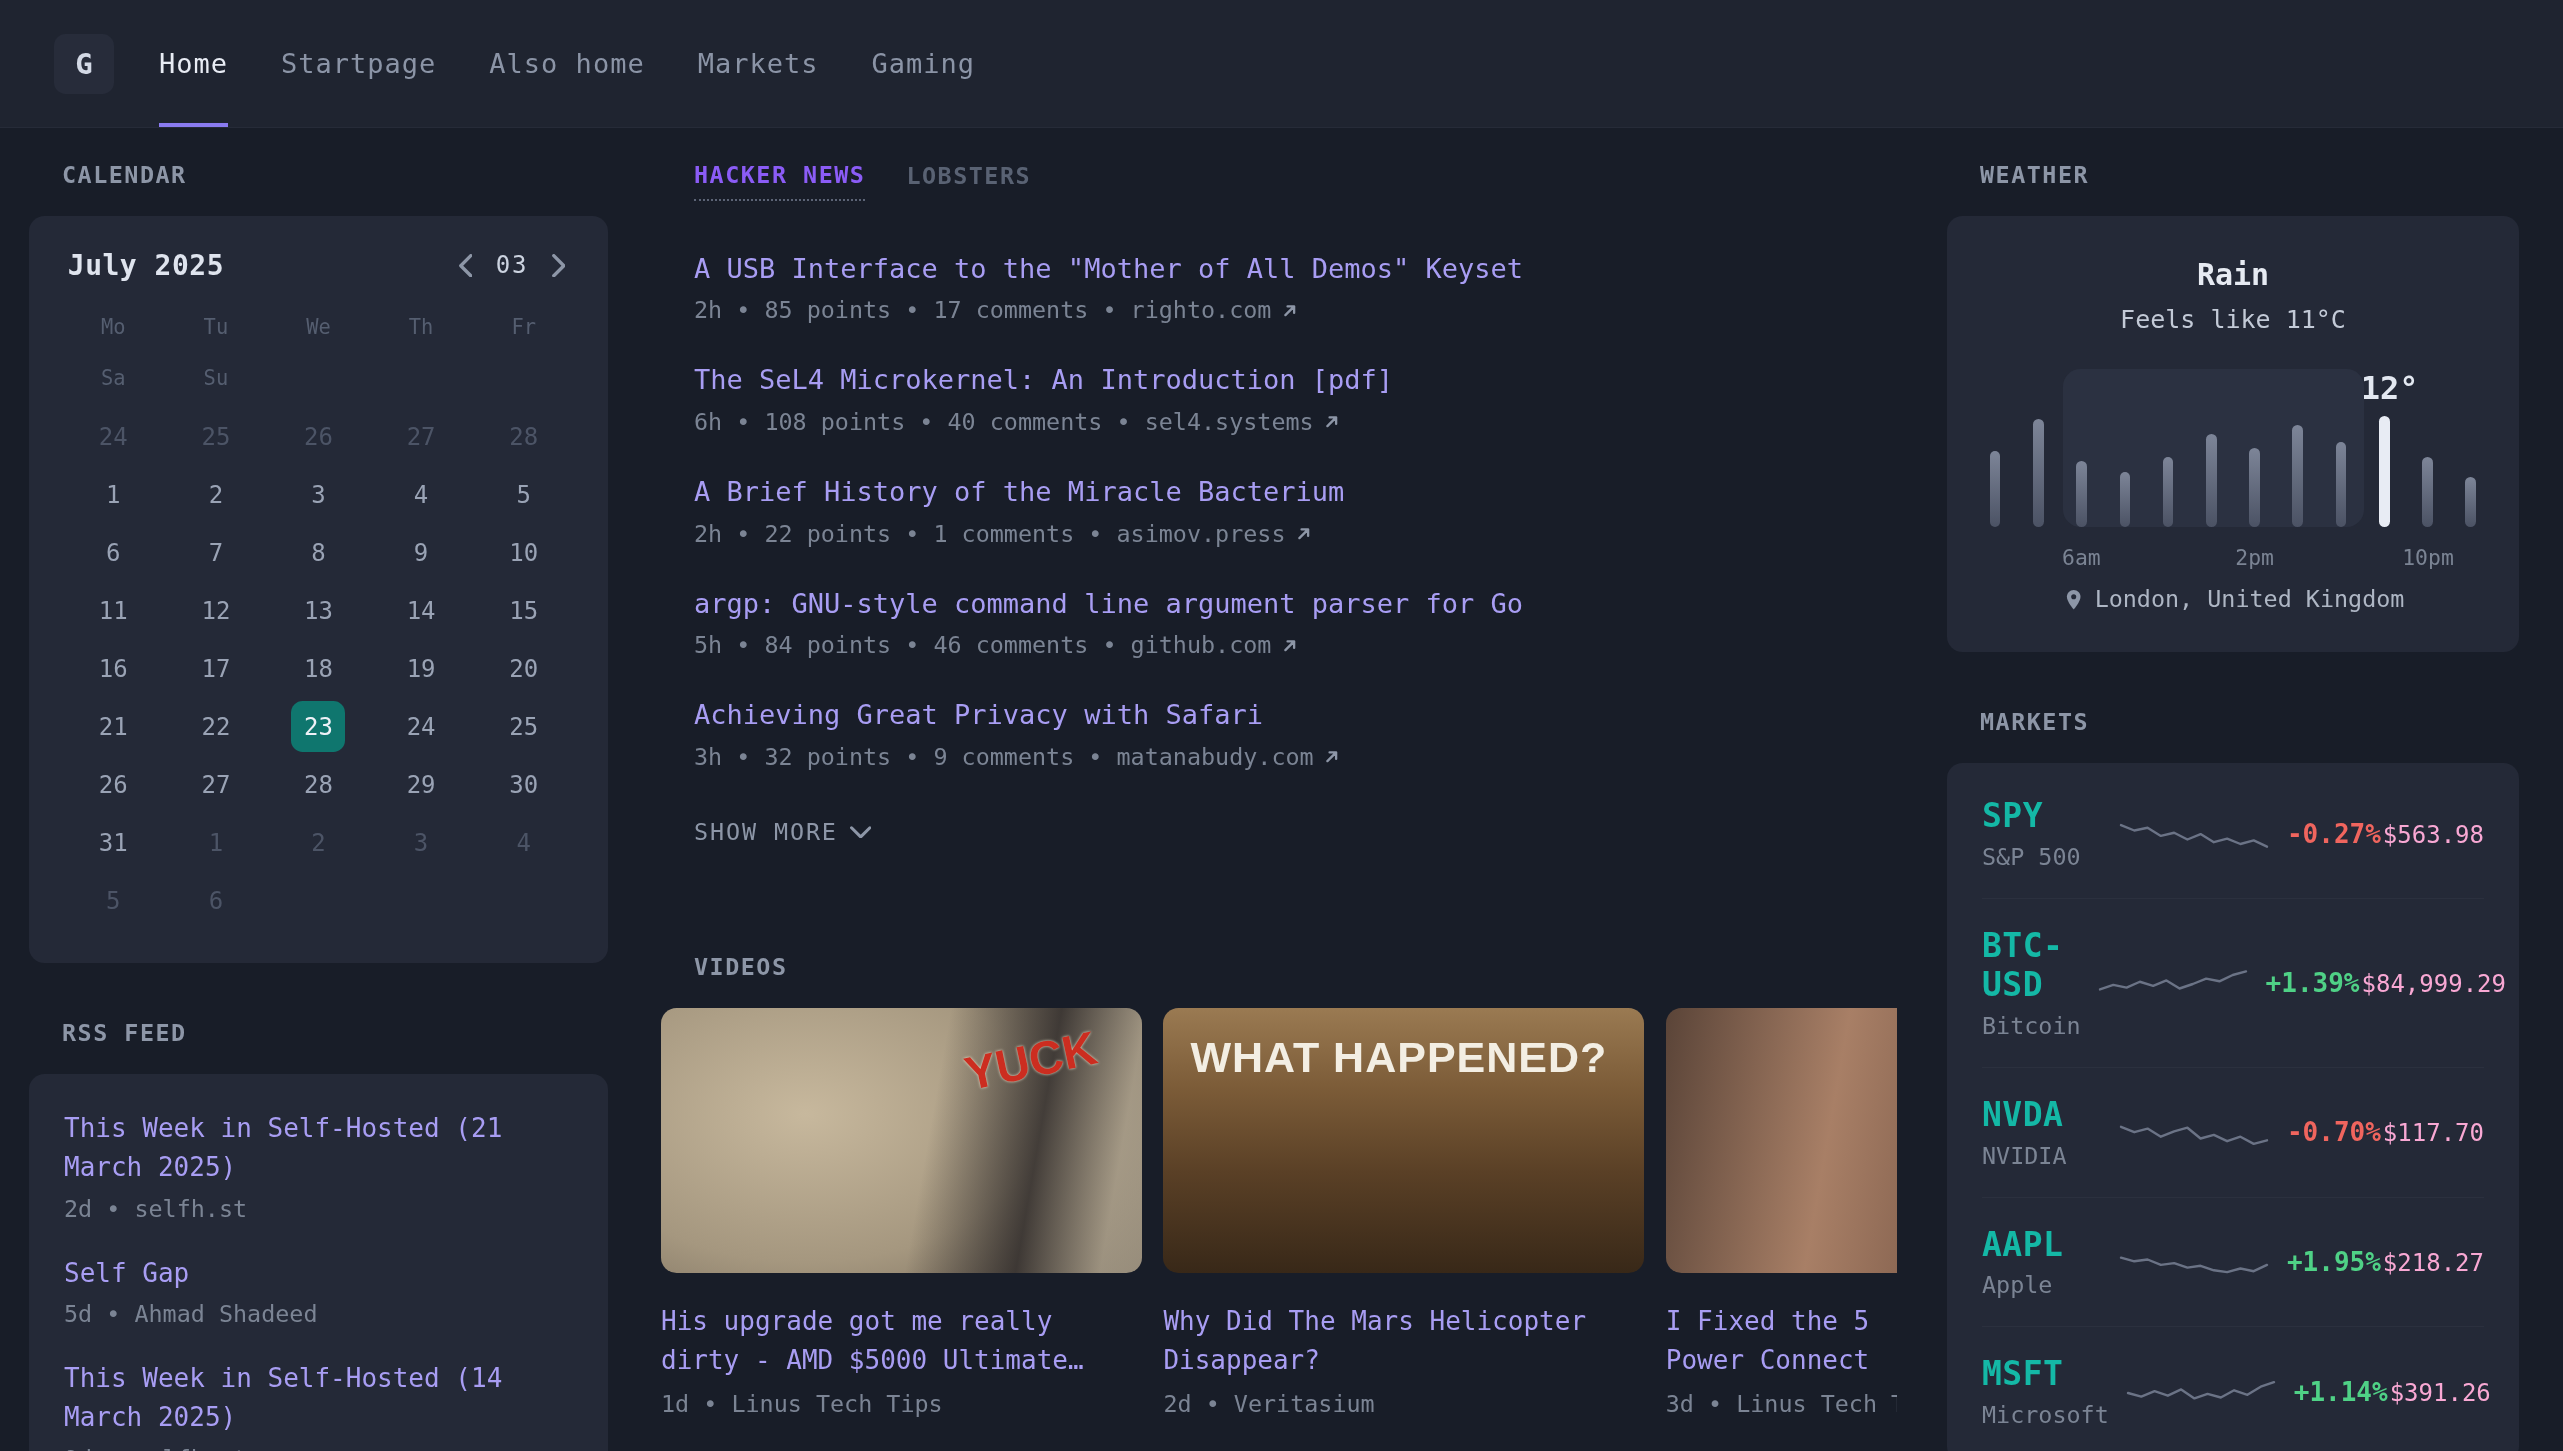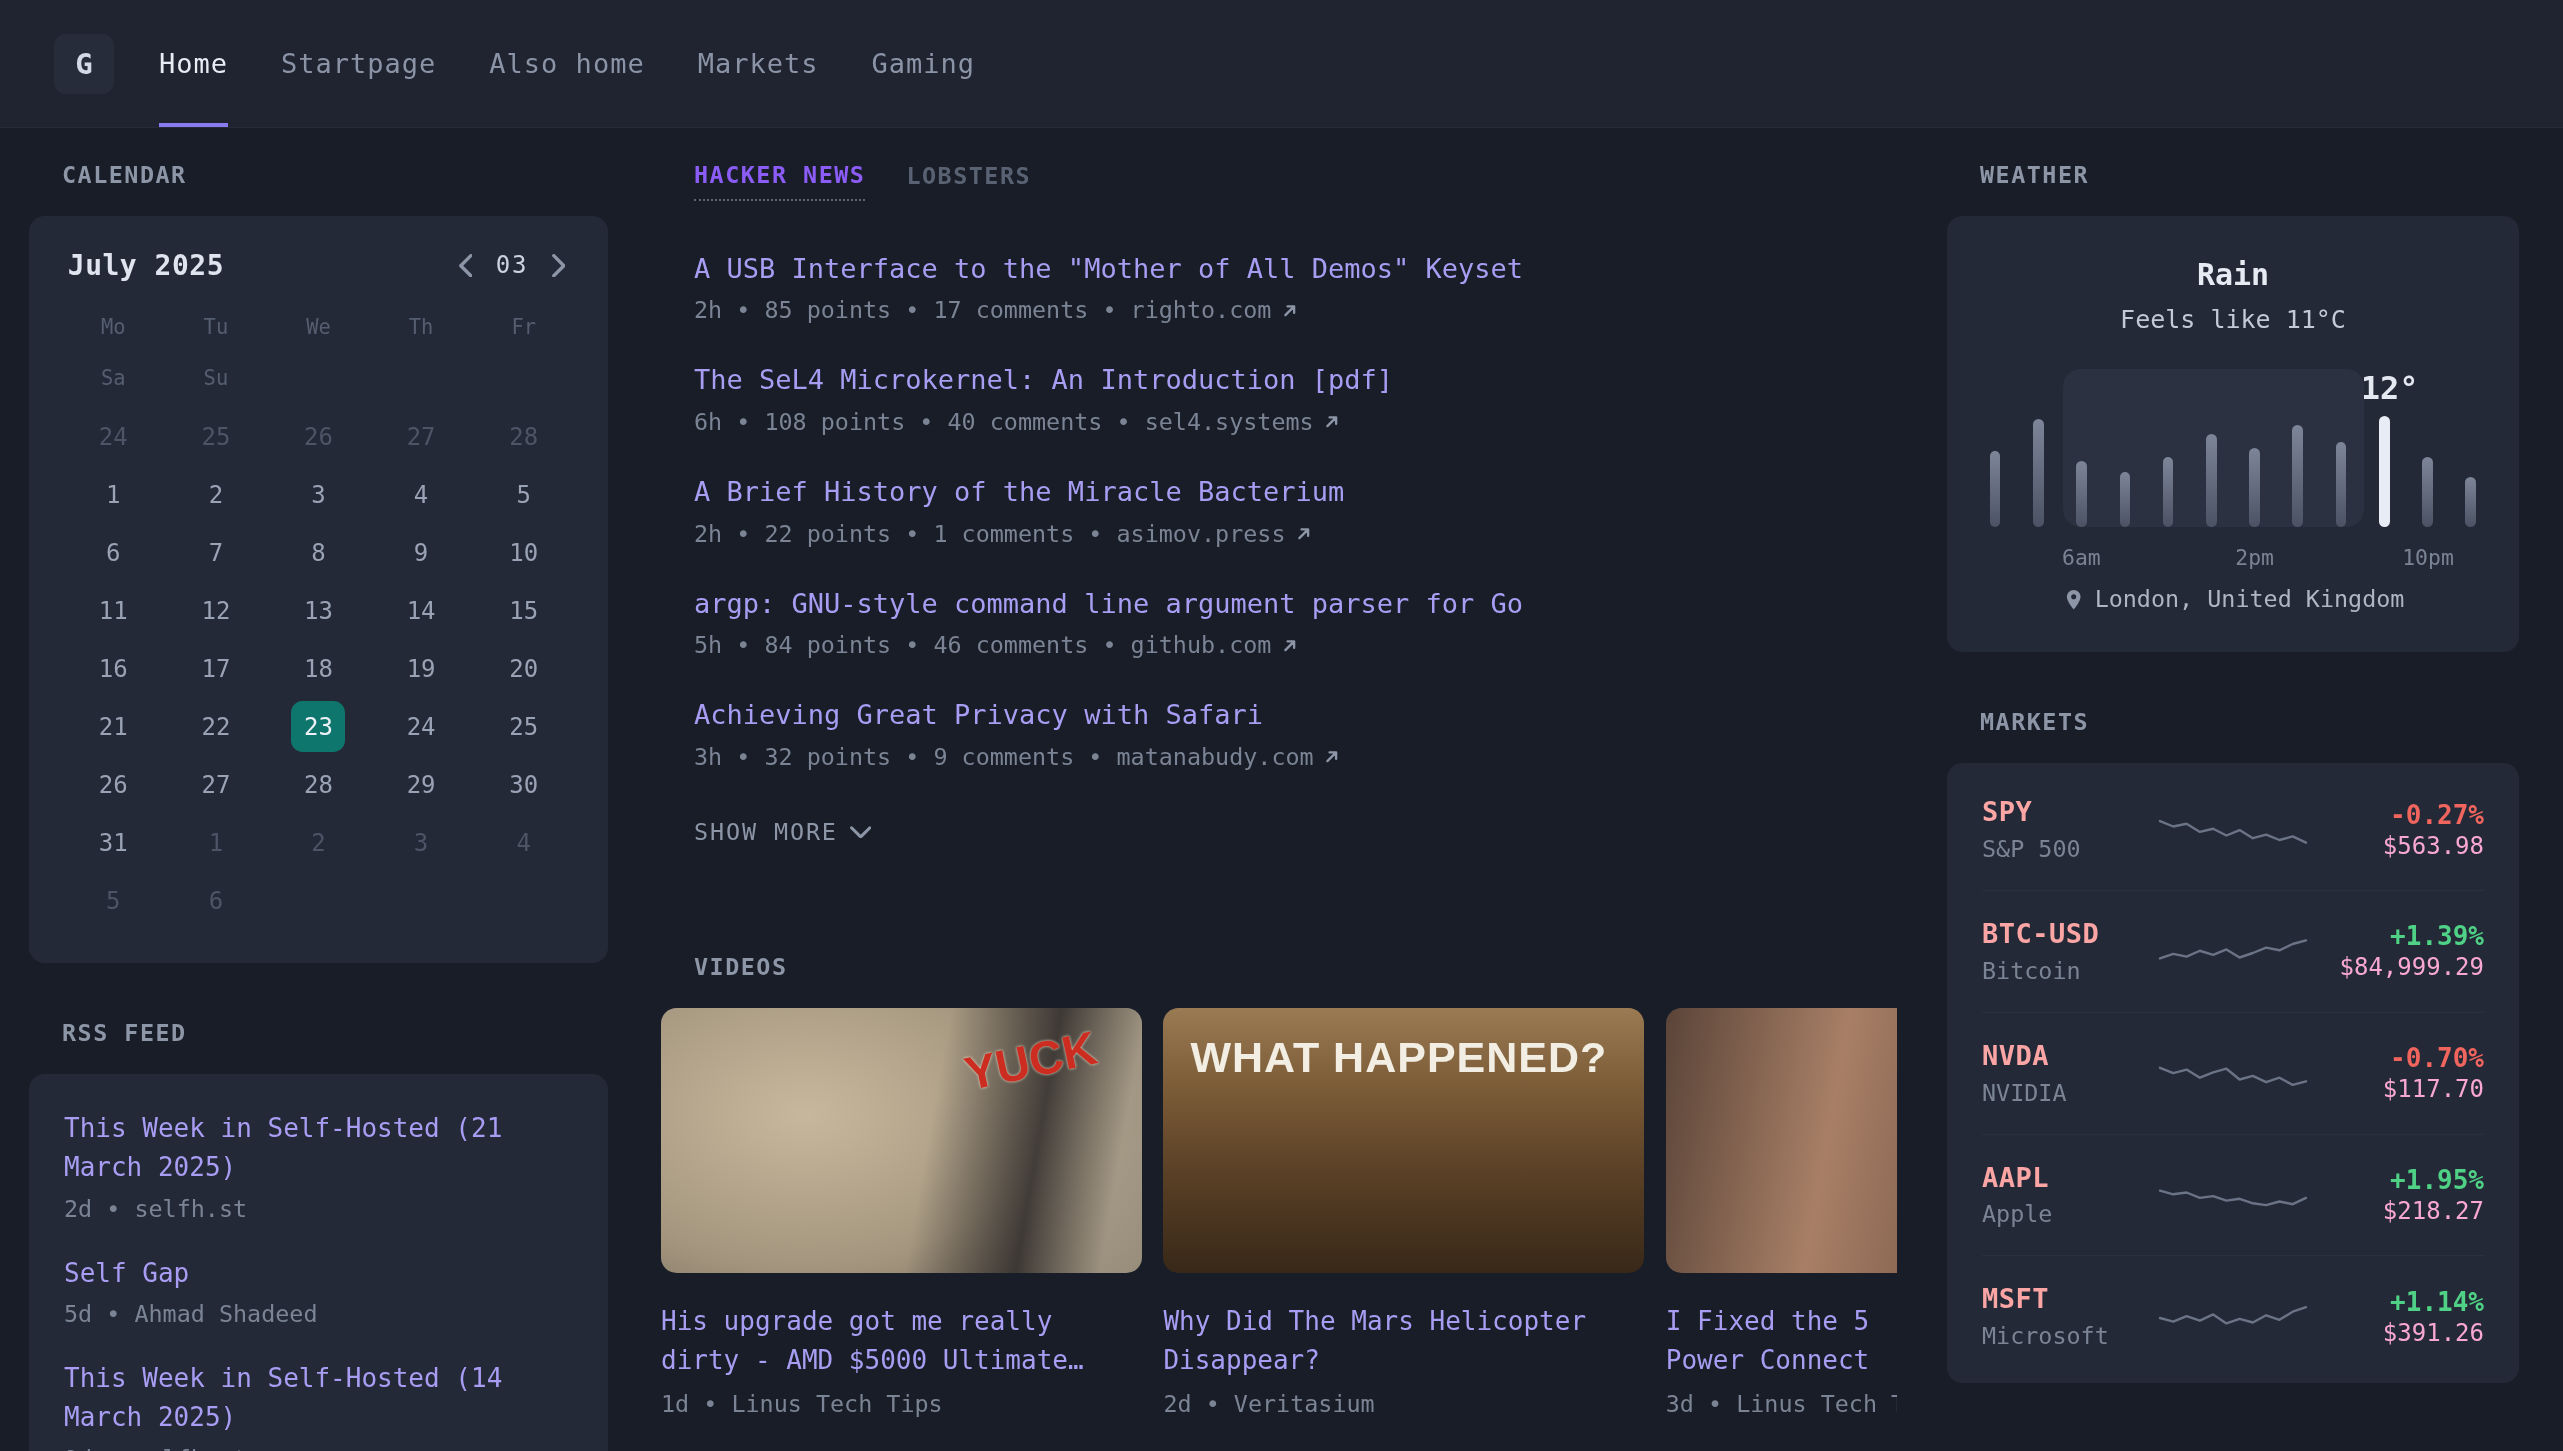--- a/index.html
+++ b/index.html
@@ -135,25 +135,25 @@
   .w-hours { position: absolute; left: 7.8px; right: 7.8px; bottom: 0; height: 29px; }
   .w-hours span { position: absolute; bottom: 0; transform: translateX(-50%); font-size: 21.4px; color: #7b8494; }
   .w-loc { display: flex; align-items: center; justify-content: center; gap: 9.7px; margin-top: 15.6px; font-size: 23.4px; color: #aeb6c4; }
   .pin { width: 23.4px; height: 23.4px; fill: #8d96a7; flex: none; }
 
   
   .markets-card { padding: 5.8px 35px; }
   .market-row { display: flex; align-items: center; padding: 27px 0; text-decoration: none; cursor: pointer; }
   .market-row + .market-row { border-top: 1.9px solid #2b303e; }
   .m-left { flex: 1; display: flex; flex-direction: column; gap: 7.8px; }
-  .m-ticker { font-size: 27px; font-weight: 700; color: #fca5a5; letter-spacing: 0.5px; }
+  .m-ticker { font-size: 33px; font-weight: 700; color: #14b8a6; letter-spacing: 0.5px; }
   .m-name { font-size: 23.4px; color: #7b8494; }
   .spark { width: 146px; height: 51px; flex: none; margin: 0 19.5px; overflow: visible; }
   .spark polyline { stroke: #6b7386; stroke-width: 2.4; stroke-linejoin: round; stroke-linecap: round; }
-  .m-right { flex: 1; display: flex; flex-direction: column; gap: 2px; align-items: flex-end; }
+  .m-right { flex: 1; display: flex; flex-direction: row; gap: 2px; align-items: flex-end; }
   .m-change { font-size: 26px; font-weight: 700; }
   .market-row.up .m-change { color: var(--positive, #4fd186); }
   .market-row.down .m-change { color: var(--negative, #f0655e); }
   .m-price { font-size: 24px; color: #f9a8d4; }
 </style>
 </head>
 <body>
 
 <header class="topnav">
   <div class="logo">G</div>

